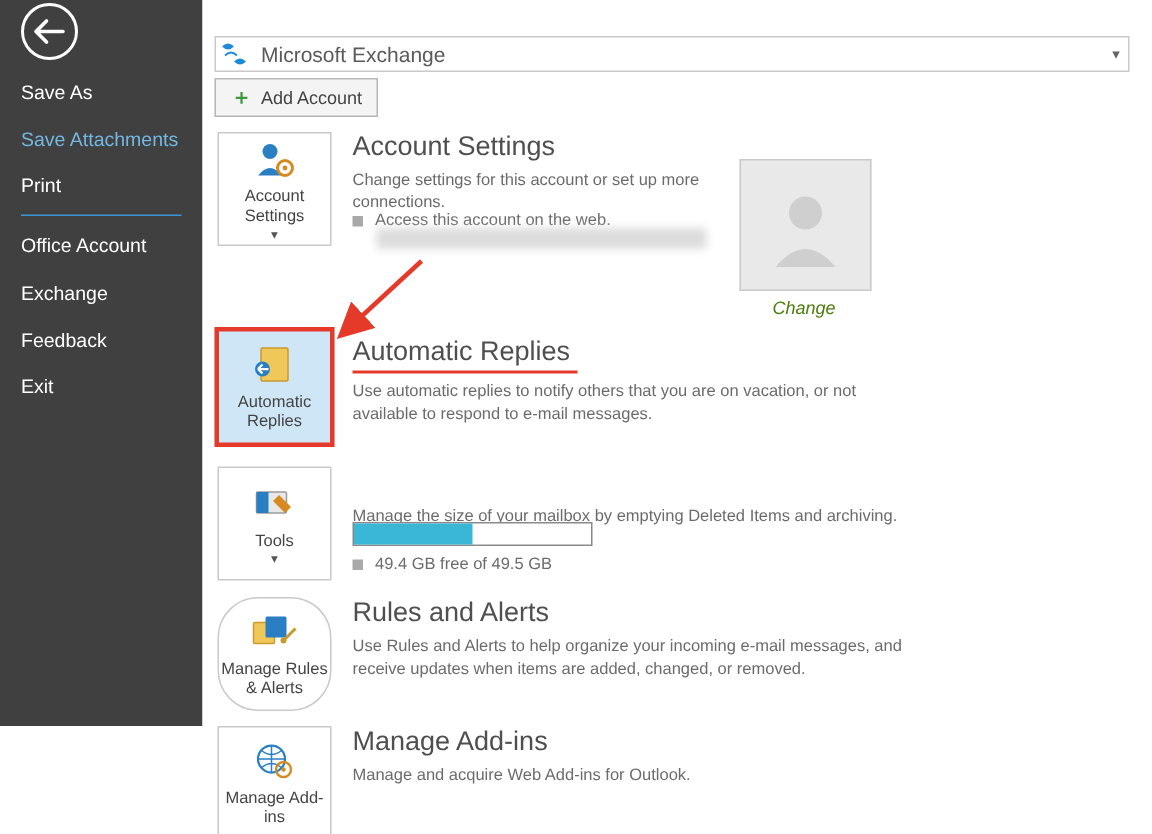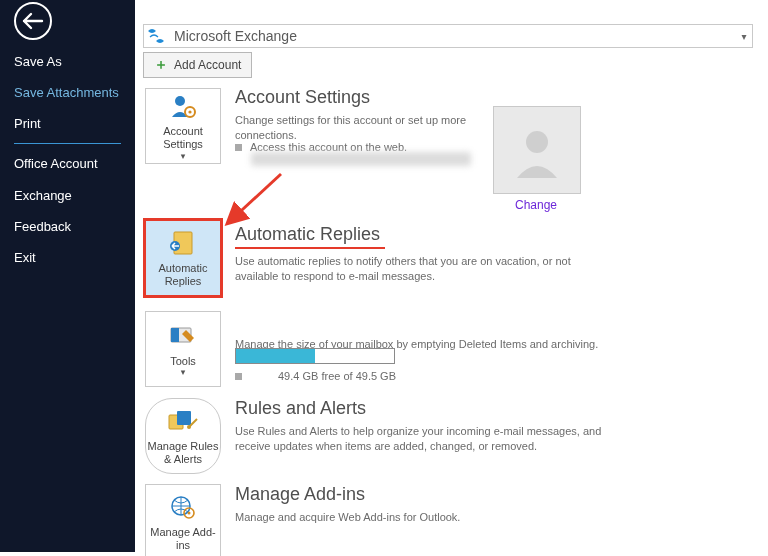--- a/index.html
+++ b/index.html
@@ -3,22 +3,22 @@
 <meta charset="utf-8">
 <style>
   * { box-sizing: border-box; margin: 0; padding: 0; }
   html, body {
     width: 768px; height: 556px; overflow: hidden;
     font-family: "Segoe UI", Arial, sans-serif;
     background: #fff; color: #444; font-size: 12px;
   }
   
   .sidepane {
-    position: absolute; left: 0; top: 0; width: 135px; height: 552px;
-    background: #0f172a; color: #fff;
+    position: absolute; left: 0; top: 0; width: 135px; height: 484px;
+    background: #404040; color: #fff;
   }
   .back-btn {
     width: 38px; height: 38px; border: 2px solid #fff; border-radius: 50%;
     margin: 2px 0 6px 14px; position: relative; cursor: pointer;
   }
   .back-btn svg { position: absolute; left: 6px; top: 8px; }
   .side-item {
     padding: 8px 14px; font-size: 13px; cursor: pointer;
   }
   .side-item.disabled { color: #75b7e0; cursor: default; }
@@ -59,34 +59,34 @@
   .blurred {
     display:inline-block; width:220px; height:14px;
     background:#dcdcdc; filter: blur(3px); border-radius:2px; margin-left:2px;
   }
 
   
   .avatar-box {
     position:absolute; width:88px; height:88px; border:1px solid #c9c9c9; background:#e9e9e9;
     display:flex; align-items:center; justify-content:center;
   }
-  .change-link { position:absolute; font-size:12px; color:#6d28d9; cursor:pointer; }
+  .change-link { position:absolute; font-size:12px; color:#4d7c0f; cursor:pointer;font-style:italic; }
 
   
   .red-underline {
     position:absolute; height:2px; background:#e53a2a;
   }
   
   .arrow-svg { position:absolute; pointer-events:none; }
 
   
   .cap-bar-wrap { position:absolute; }
   .cap-bar { width:160px; height:16px; border:1px solid #8a8a8a; background:#fff; position:relative; }
   .cap-bar .fill { position:absolute; left:0; top:0; bottom:0; background:#3ab7d7; }
-  .cap-text { font-size:11px; color:#6b6b6b; margin-top:6px; display:flex; align-items:center;gap:28px;}
+  .cap-text { font-size:11px; color:#6b6b6b; margin-top:6px; display:flex; align-items:center;}
   .cap-text .sq { width:7px; height:7px; background:#a9a9a9; margin-right:8px; }
 
 </style>
 </head>
 <body>
 
 <div class="sidepane">
   <div class="back-btn">
     <svg width="22" height="18" viewBox="0 0 22 18">
       <path d="M9 2 L2 9 L9 16 M2 9 L20 9" stroke="#fff" stroke-width="2.4" fill="none" stroke-linecap="round" stroke-linejoin="round"></path>

